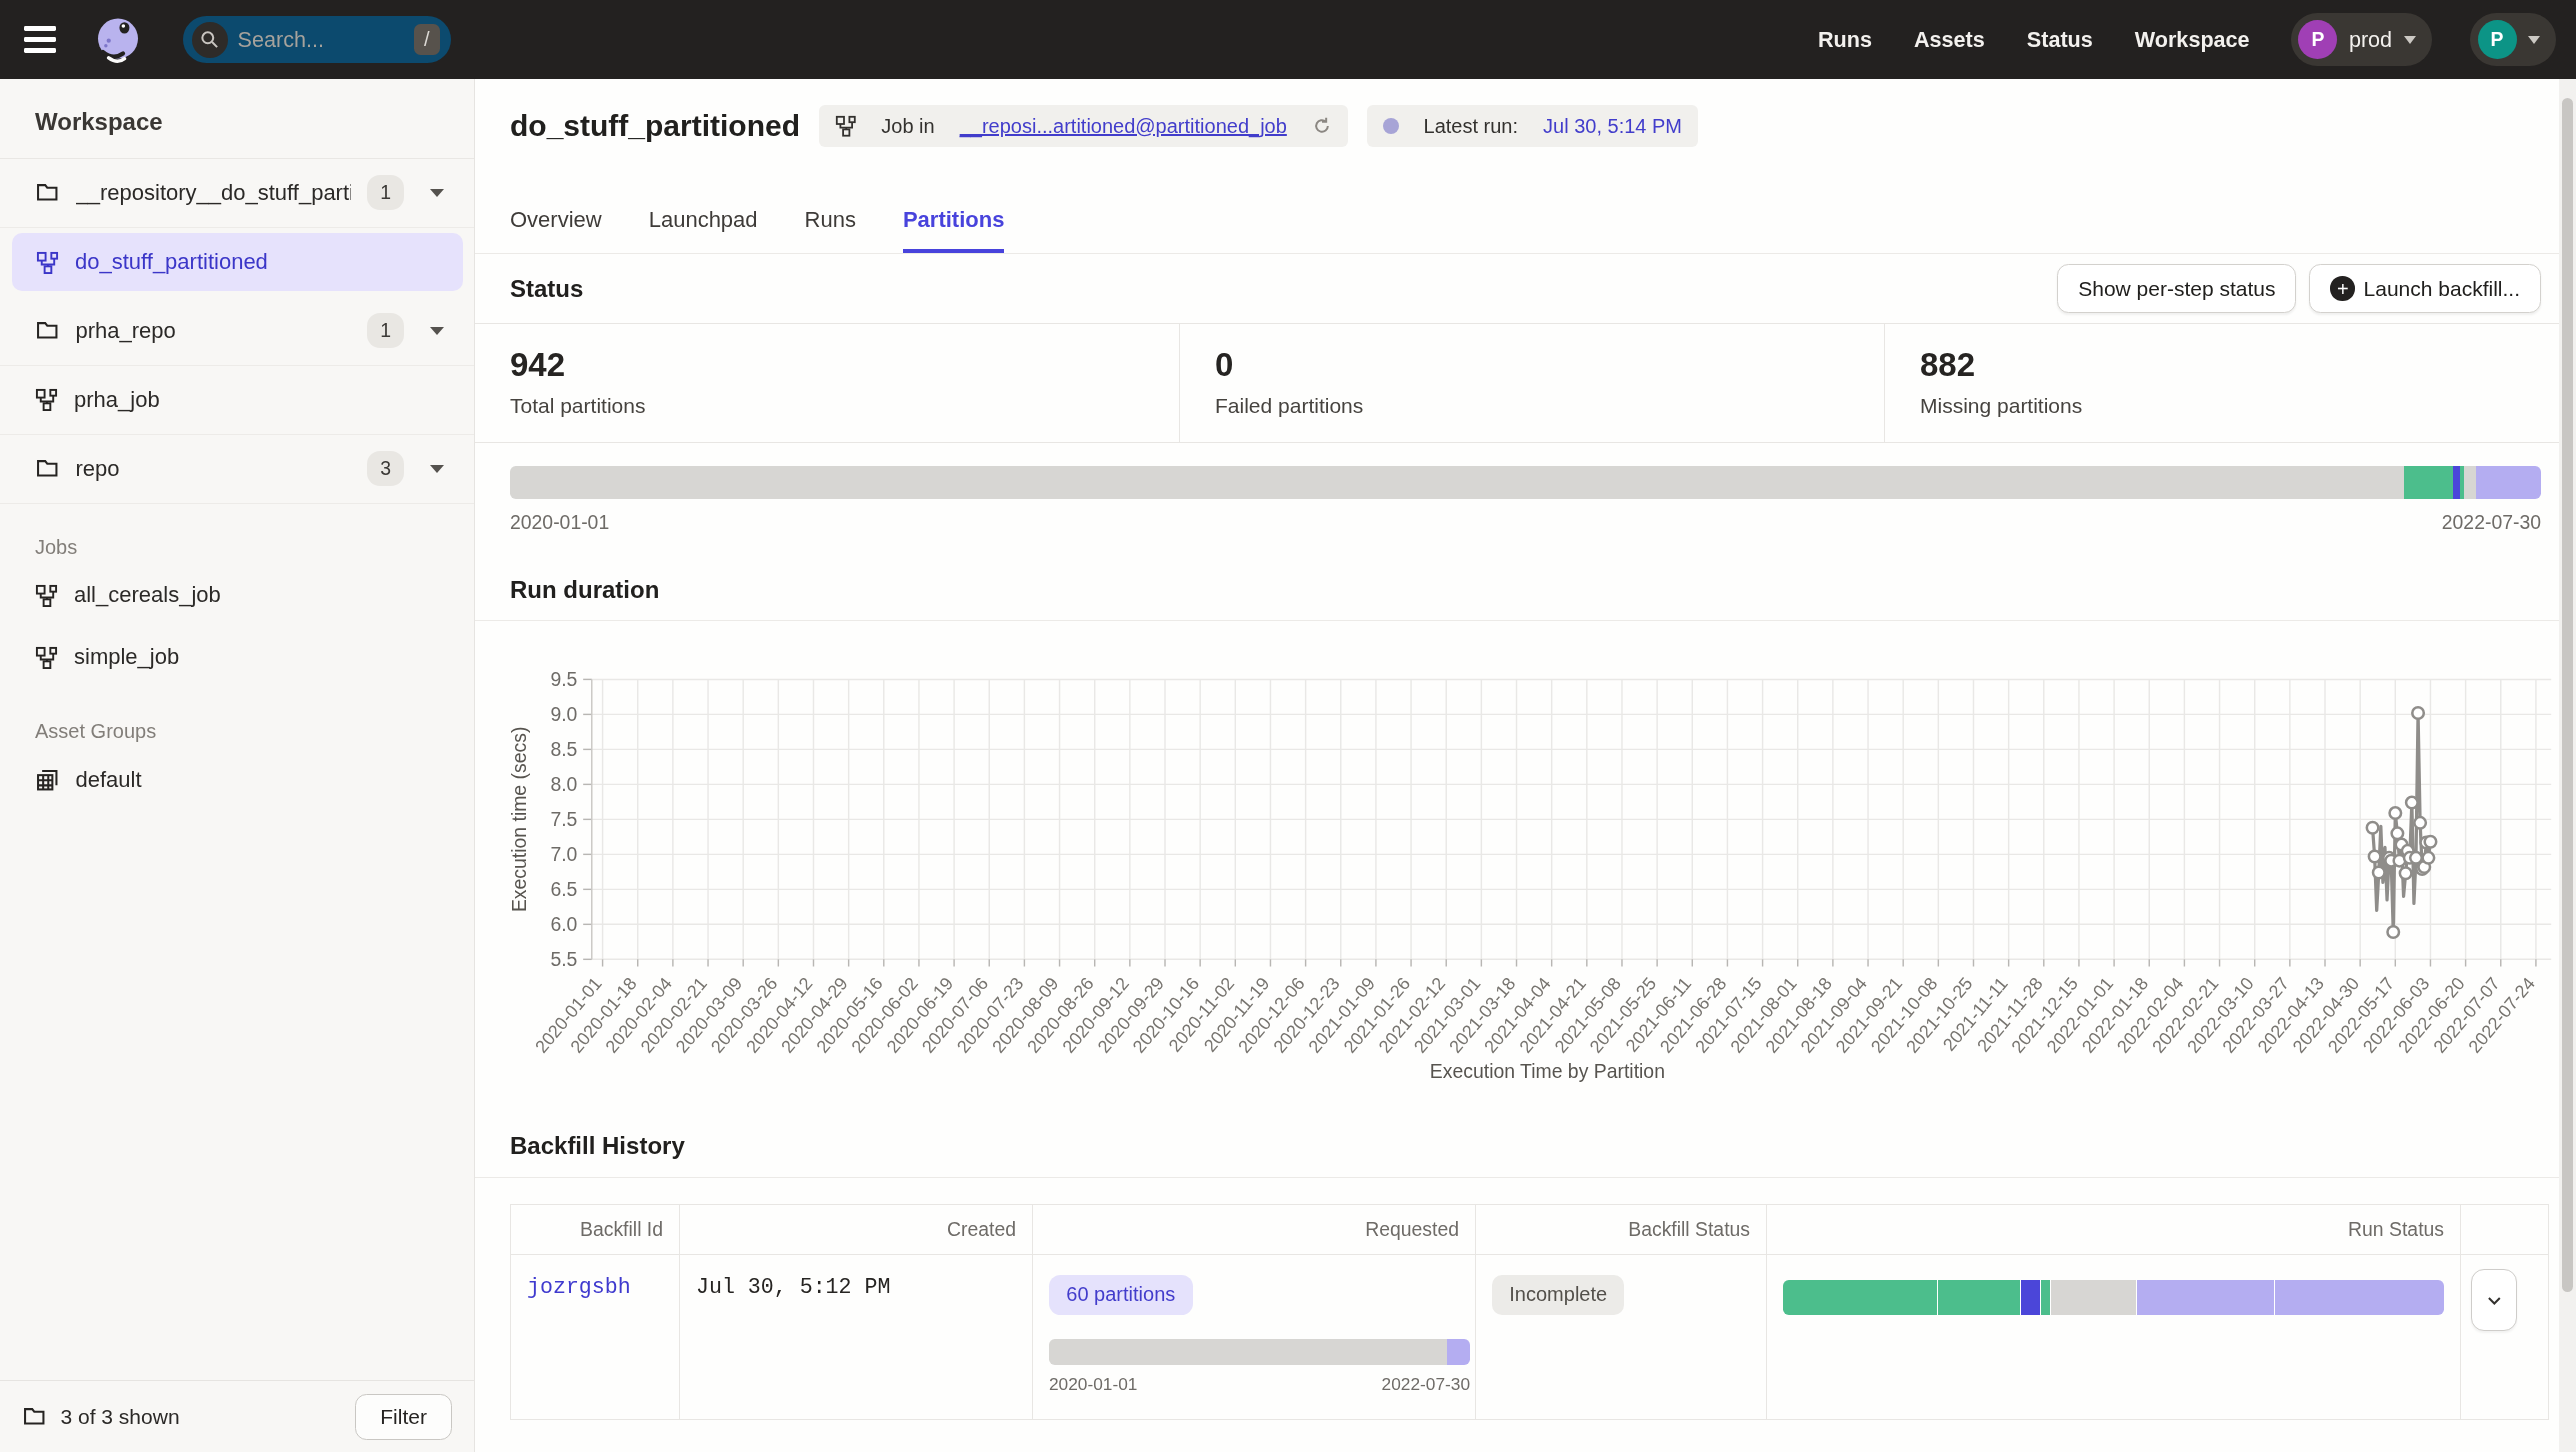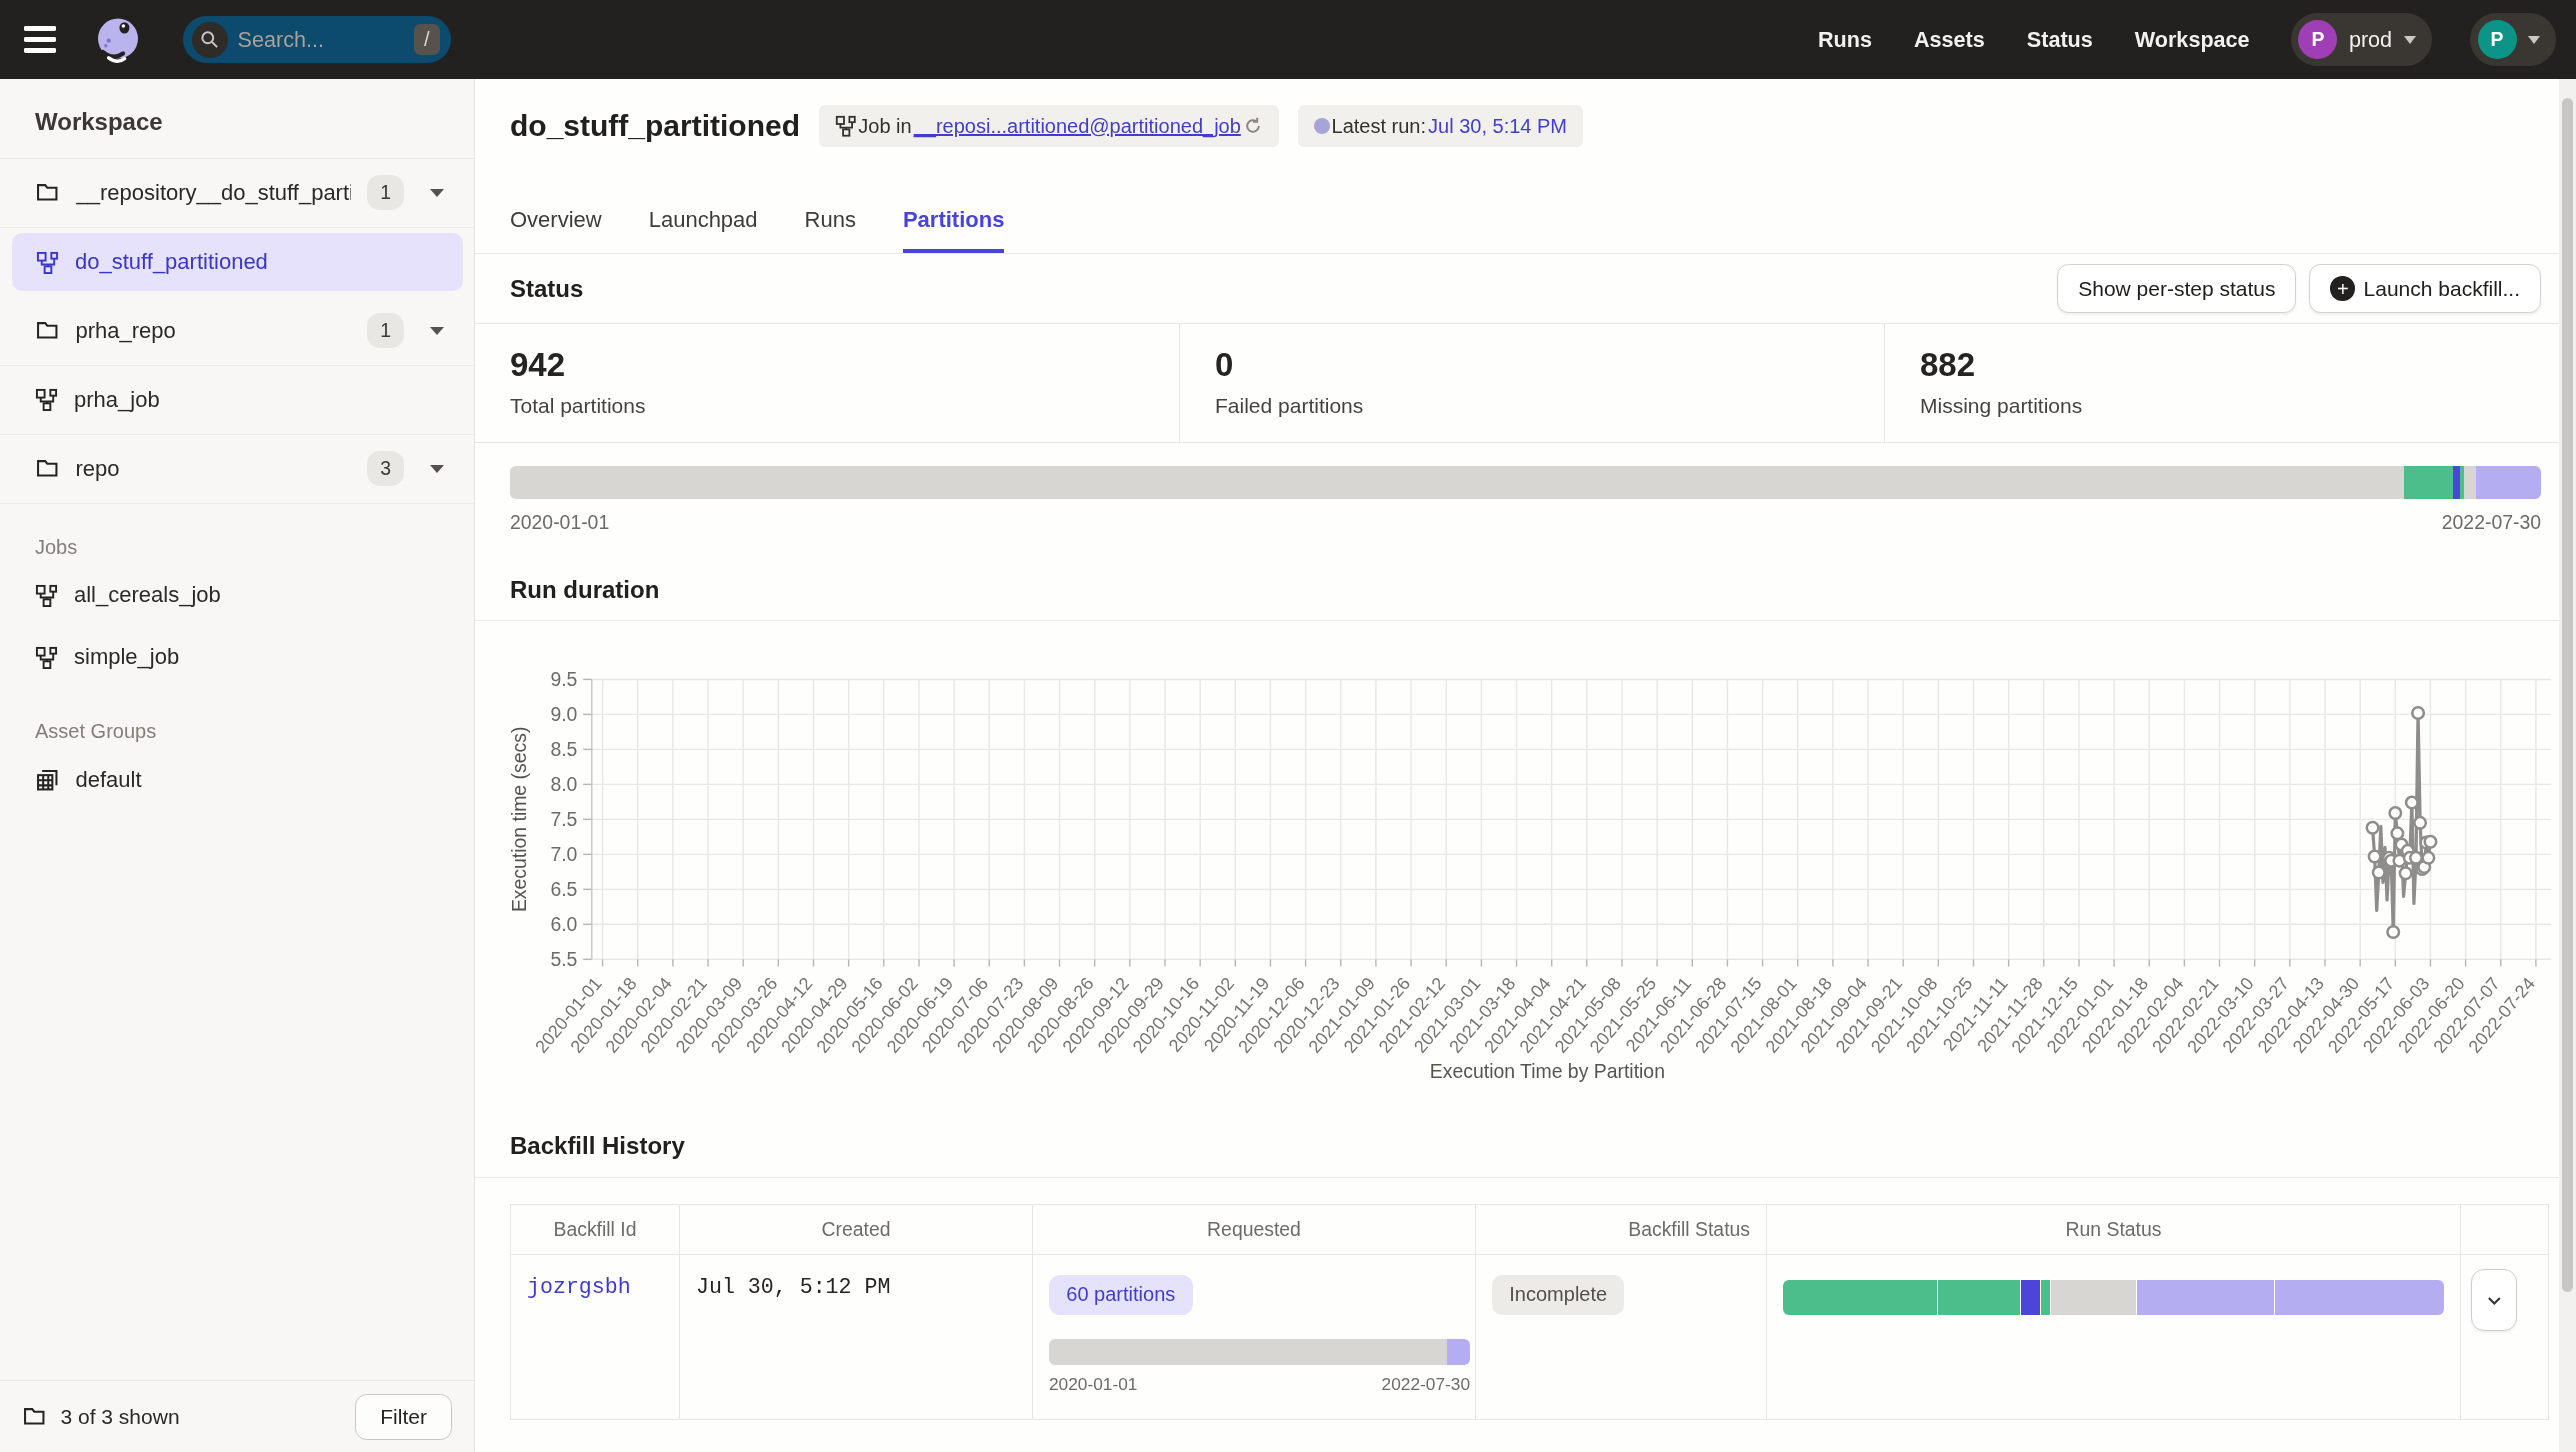--- a/index.html
+++ b/index.html
@@ -38,21 +38,21 @@
   .sb-leaf{height:62px;display:flex;align-items:center;gap:16px;padding:0 35px;font-size:22px;color:#2B2927;cursor:pointer}
   .sb-foot{margin-top:auto;border-top:1.4px solid #E6E4E1;height:72px;display:flex;align-items:center;gap:14.4px;padding:0 21.6px}
   .sb-foot .txt{font-size:21px;color:#2B2927;flex:1}
   .btn-outline{background:#FDFDFC;border:1.4px solid #C9C7C3;border-radius:11.5px;font-size:21px;color:#262422;padding:10px 24.5px;cursor:pointer;font-family:inherit}
 
   
   .main{position:absolute;left:475px;top:79px;right:0;bottom:0;background:#FEFEFD;overflow:hidden}
   .mhead{padding:26px 35px 0;border-bottom:1.4px solid #ECEAE7}
   .title-row{display:flex;align-items:center;gap:18.7px}
   .page-title{font-size:30px;font-weight:700;color:#21201E}
-  .tag{height:42px;background:#F1F0ED;border-radius:6px;display:flex;align-items:center;gap:2px;padding:0 16px;font-size:20px;color:#33312E}
+  .tag{height:42px;background:#F1F0ED;border-radius:6px;display:flex;align-items:center;gap:25px;padding:0 16px;font-size:20px;color:#33312E}
   .tag a{color:#423DCB;text-decoration:underline;cursor:pointer}
   .dot{width:16px;height:16px;border-radius:50%;background:#A7A4D6;display:inline-block}
   .tabs{display:flex;gap:47px;margin-top:60px}
   .tab{font-size:22px;color:#3E3B38;padding-bottom:16px;cursor:pointer;border-bottom:4.3px solid transparent}
   .tab.active{color:#4843DC;font-weight:600;border-bottom-color:#4843DC}
 
   .sec-row{display:flex;align-items:center;justify-content:space-between;padding:16px 35px;height:69px}
   .sec-h{font-size:24px;font-weight:700;color:#21201E}
   .btn-group{display:flex;gap:13px}
   .wbtn{display:flex;align-items:center;gap:8.6px;background:#FFFFFF;border:1.4px solid #D3D1CD;border-radius:11.5px;height:49px;padding:0 20px;font-size:21px;color:#21201E;cursor:pointer;font-family:inherit;box-shadow:0 1.4px 2.2px rgba(0,0,0,.06)}
@@ -69,21 +69,21 @@
   .pbar-labels{display:flex;justify-content:space-between;font-size:19.4px;color:#6E6B67;margin-top:11.5px}
 
   .sec-head2{display:flex;align-items:center;padding:0 35px;height:62px;border-bottom:1.4px solid #ECEAE7}
   .rd-head{margin-top:18.7px}
   .chart-wrap{padding:14.4px 0 0 29px}
 
   .bf-head{margin-top:18.7px}
   .table-wrap{padding:26px 35px 0}
   table.bf{border-collapse:collapse;width:100%;table-layout:fixed}
   table.bf th,table.bf td{border:1.4px solid #E8E6E3;vertical-align:top}
-  table.bf th{font-size:19.4px;color:#6E6B67;font-weight:400;text-align:center;padding:13px 16px;height:45px}
+  table.bf th{font-size:19.4px;color:#6E6B67;font-weight:400;text-align:right;padding:13px 16px;height:45px}
   table.bf th.ra{text-align:right}
   table.bf td{padding:20px 16px;height:165px}
   .mono{font-family:"Liberation Mono",monospace}
   .link{color:#3F3ACE;cursor:pointer}
   td .created{font-size:21.6px;color:#262422}
   .pill-purple{display:inline-block;background:#E5E2FC;color:#423CCB;font-size:20px;border-radius:11.5px;padding:8.6px 17.3px}
   .minibar{height:26px;border-radius:5.8px;overflow:hidden;display:flex;margin-top:24.5px;width:421px}
   .minibar-labels{display:flex;justify-content:space-between;width:421px;font-size:17.3px;color:#6E6B67;margin-top:8.6px}
   .pill-gray{display:inline-block;background:#ECEBE8;color:#53504B;font-size:20px;border-radius:10px;padding:8.6px 17.3px}
   .ra-cell{}

